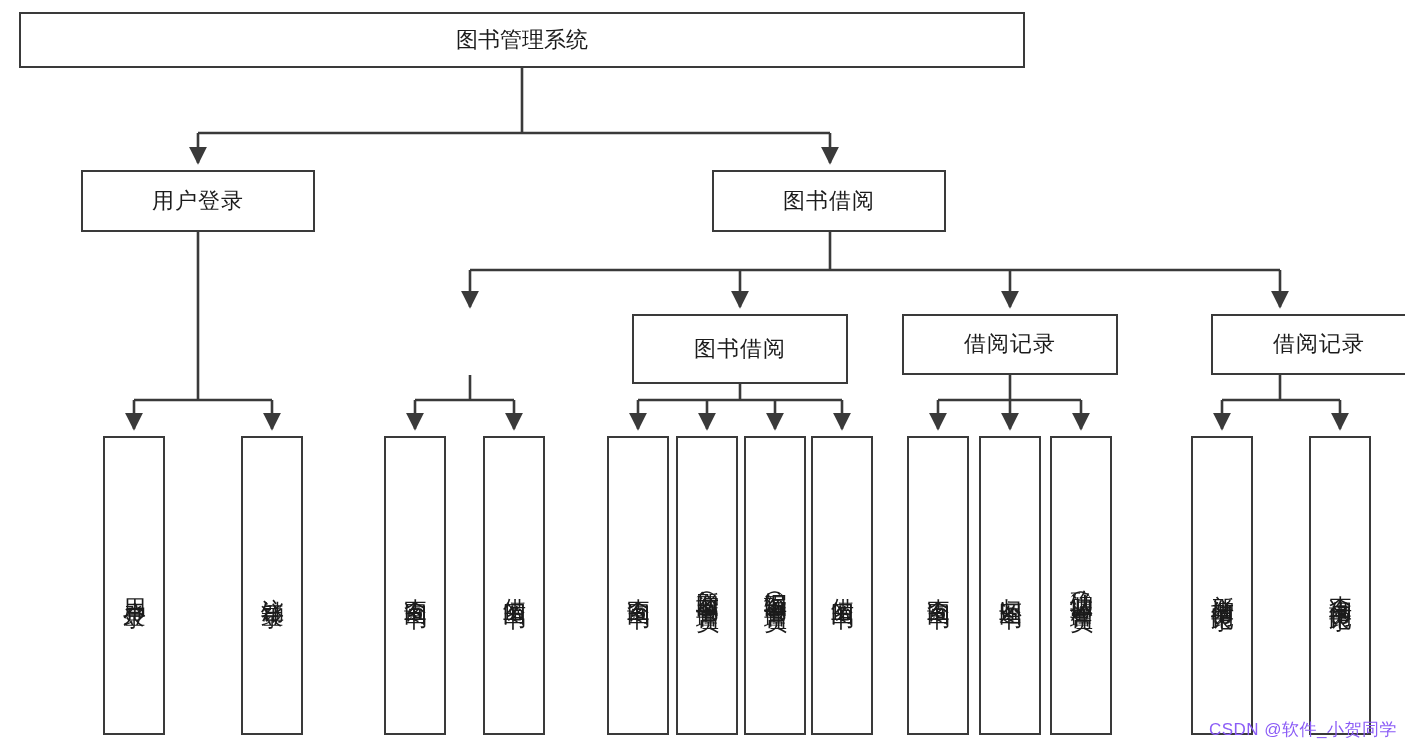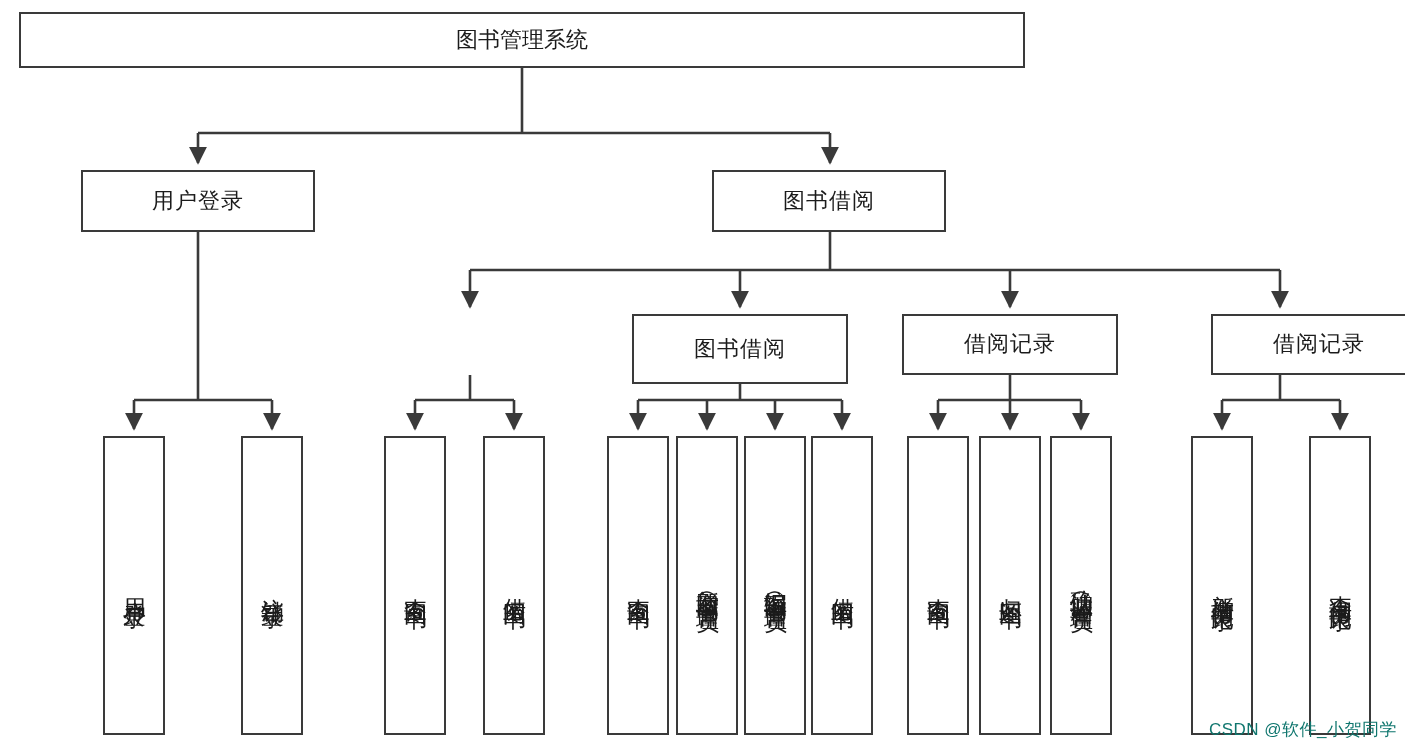--- a/index.html
+++ b/index.html
@@ -57,21 +57,21 @@
     top: 0;
     width: 1405px;
     height: 747px;
     pointer-events: none;
   }
   .watermark {
     position: absolute;
     right: 8px;
     bottom: 6px;
     font-size: 17px;
-    color: #0f766e;
+    color: #8b5cf6;
     letter-spacing: 0.5px;
     white-space: nowrap;
     margin-top: 12px;
   }
 </style>
 </head>
 <body>
 
 <div id="canvas">
 

